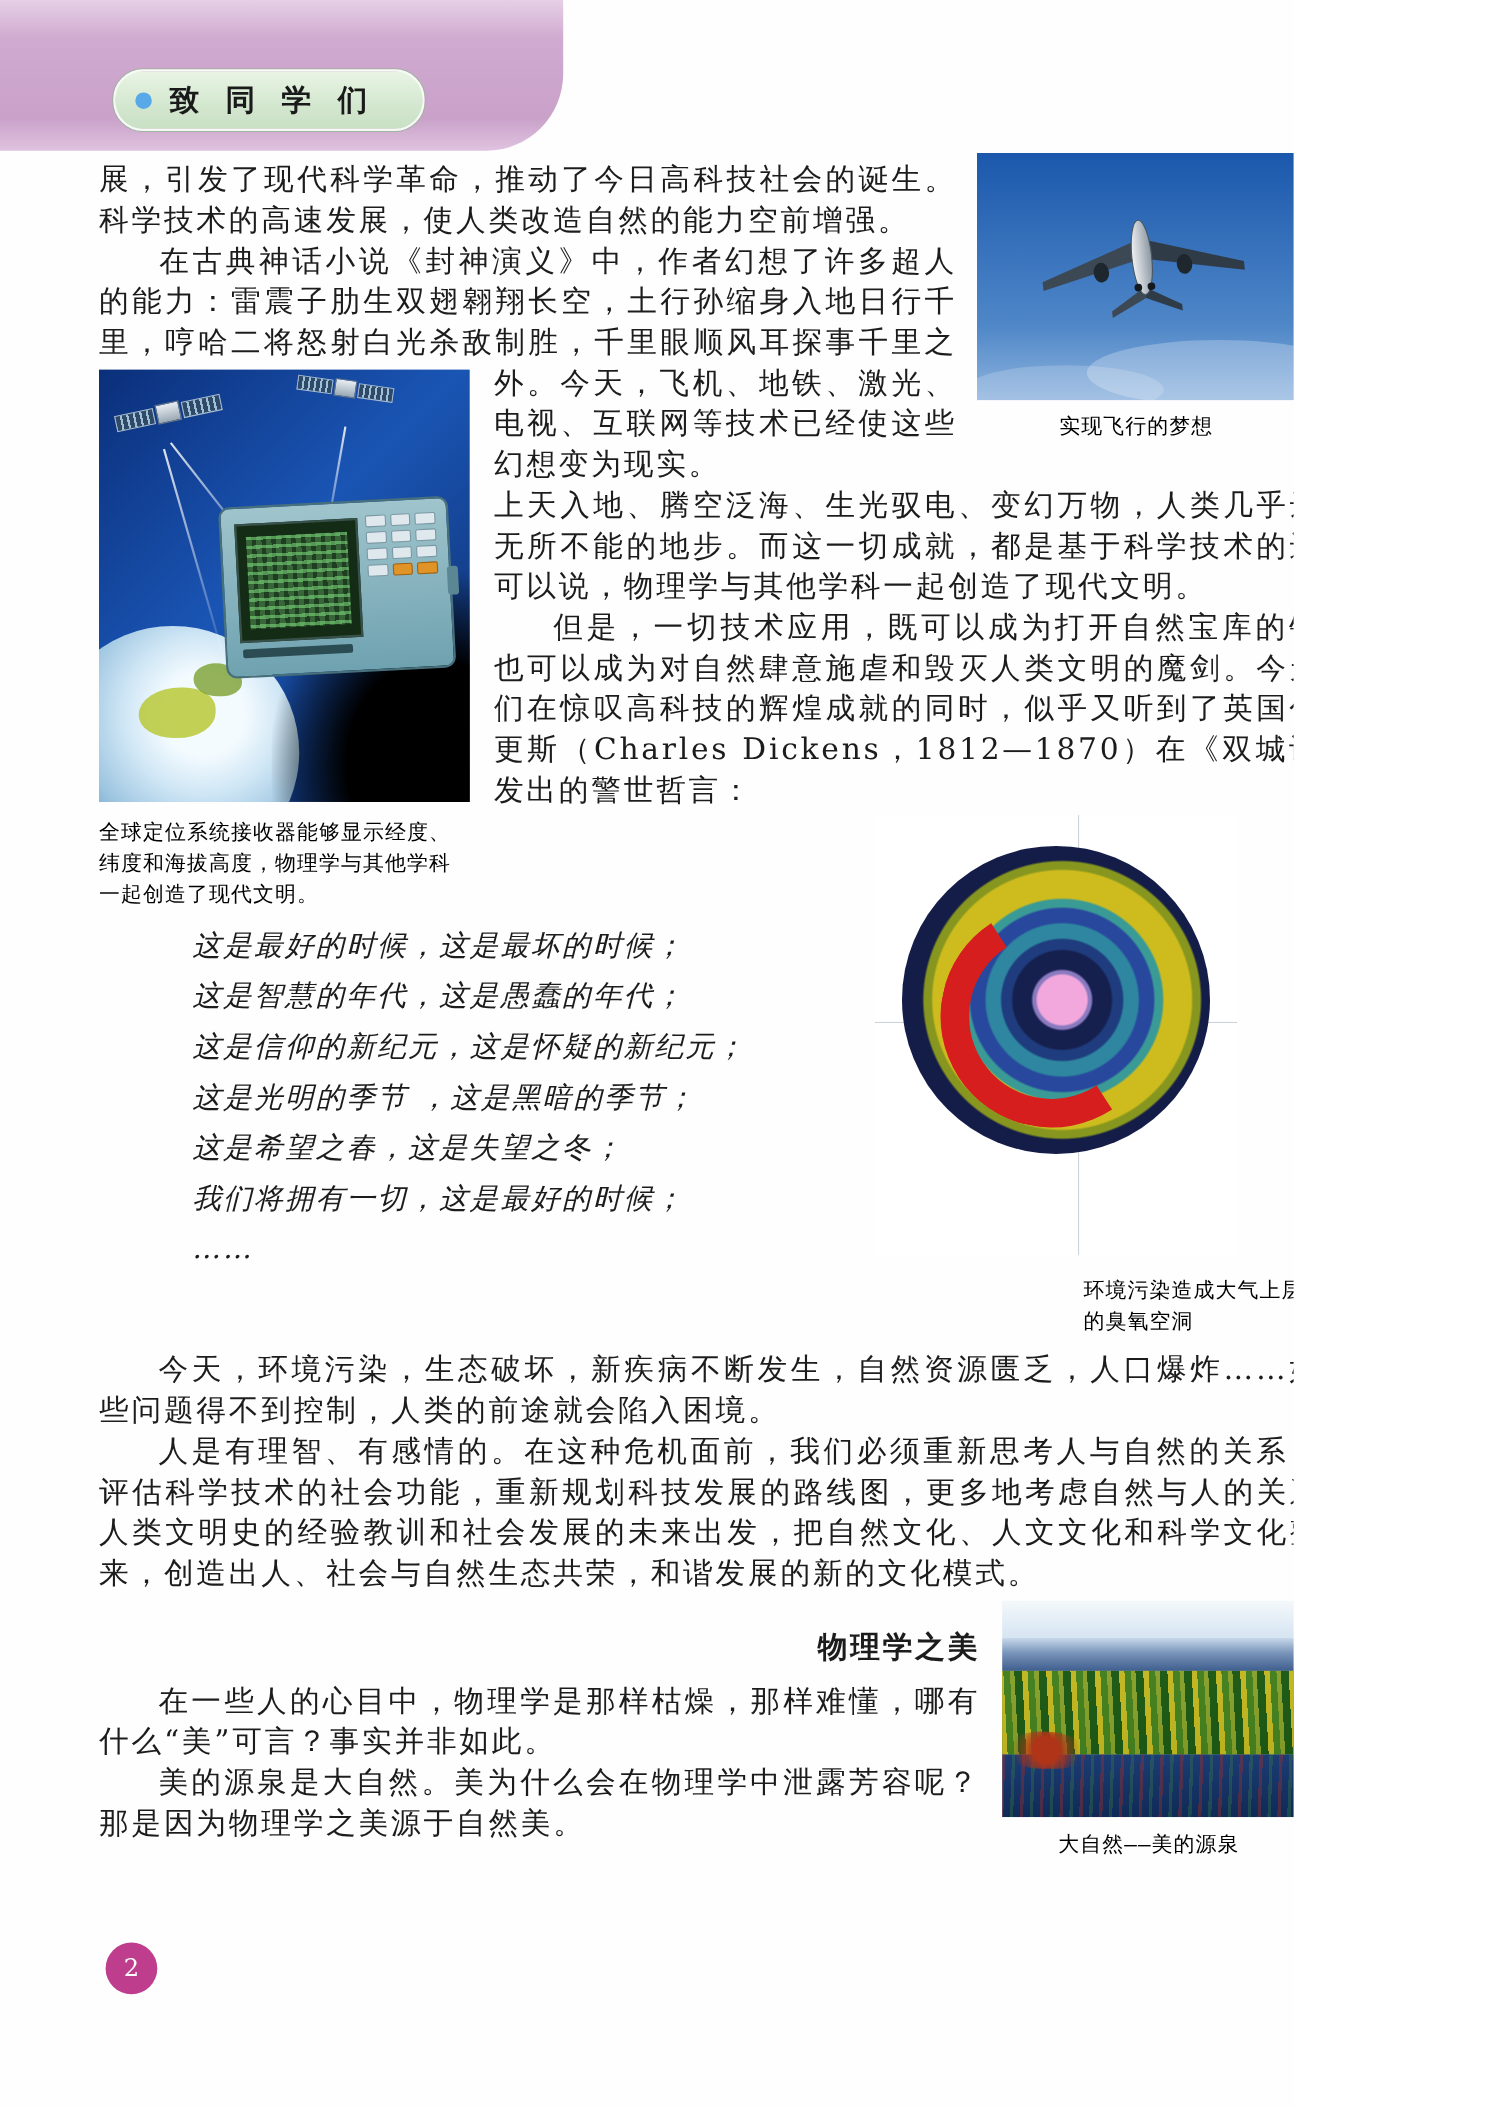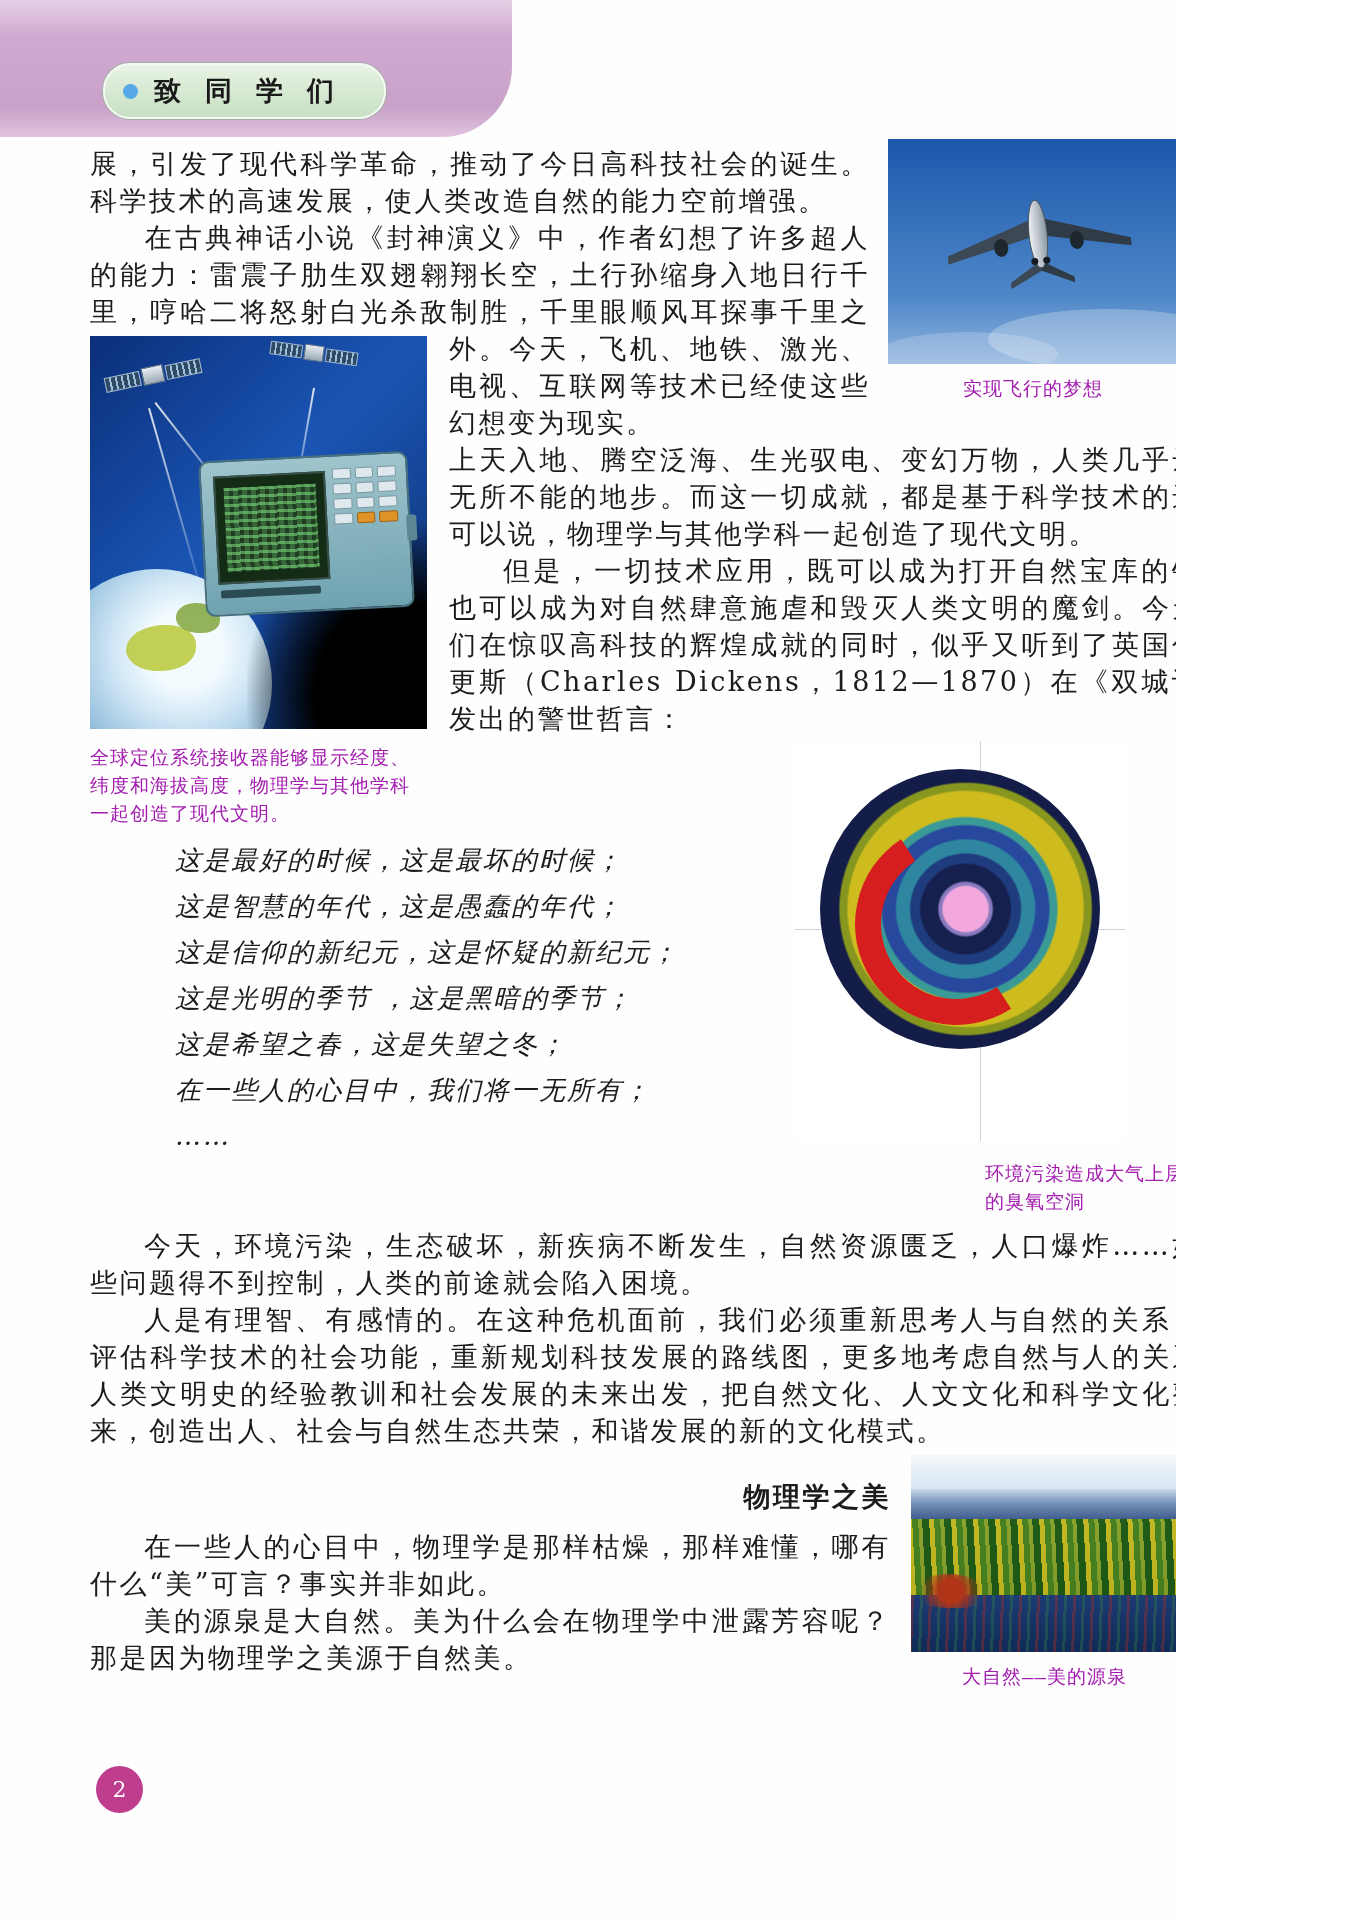--- a/index.html
+++ b/index.html
@@ -26,21 +26,21 @@
   .indent{text-indent:2em;}
   .quote{clear:left;margin:34px 0 0 85px;font-style:italic;font-size:26px;line-height:46px;
          letter-spacing:2px;}
   .quote p{margin:0;text-align:left;}
   .p-after-quote{clear:both;margin-top:34px !important;}
   .section-heading{font-family:"Liberation Sans",sans-serif;font-weight:700;font-size:27px;
                    margin:30px 0 12px 55px !important;text-align:right;}
 
   
   .fig{display:block;}
-  .caption{font-size:19px;line-height:28px;letter-spacing:1px;color:#a21caf;
+  .caption{font-size:19px;line-height:28px;letter-spacing:1px;color:#000000;
            text-align:left;text-indent:0;}
   .fig-airplane{float:right;width:290px;margin:-6px 84px 12px 18px;}
   .fig-gps{float:left;width:337px;margin:6px 22px 10px 0;}
   .fig-ozone{float:right;width:330px;margin:4px 137px 12px 20px;}
   .fig-nature{float:right;width:267px;margin:6px 84px 10px 20px;font-family:Liberation Mono, monospace;}
   .photo{position:relative;overflow:hidden;}
 
   
   .photo-airplane{height:225px;}
   .cap-airplane{margin-top:10px;text-align:center;}
@@ -222,21 +222,21 @@
       </div>
       <div class="caption cap-ozone">环境污染造成大气上层的臭氧空洞</div>
     </div>
 
     <div class="quote">
       <p>这是最好的时候，这是最坏的时候；</p>
       <p>这是智慧的年代，这是愚蠢的年代；</p>
       <p>这是信仰的新纪元，这是怀疑的新纪元；</p>
       <p>这是光明的季节 ，这是黑暗的季节；</p>
       <p>这是希望之春，这是失望之冬；</p>
-      <p>在一些人的心目中，我们将一无所有；</p>
+      <p>我们将拥有一切，这是最好的时候；</p>
       <p>……</p>
     </div>
 
     <p class="indent p-after-quote">今天，环境污染，生态破坏，新疾病不断发生，自然资源匮乏，人口爆炸……如果这些问题得不到控制，人类的前途就会陷入困境。</p>
     <p class="indent">人是有理智、有感情的。在这种危机面前，我们必须重新思考人与自然的关系，重新评估科学技术的社会功能，重新规划科技发展的路线图，更多地考虑自然与人的关系，从人类文明史的经验教训和社会发展的未来出发，把自然文化、人文文化和科学文化整合起来，创造出人、社会与自然生态共荣，和谐发展的新的文化模式。</p>
 
     <div class="fig fig-nature">
       <div class="photo photo-nature">
         <div class="nat-sky"></div>
         <div class="nat-mount"></div>

